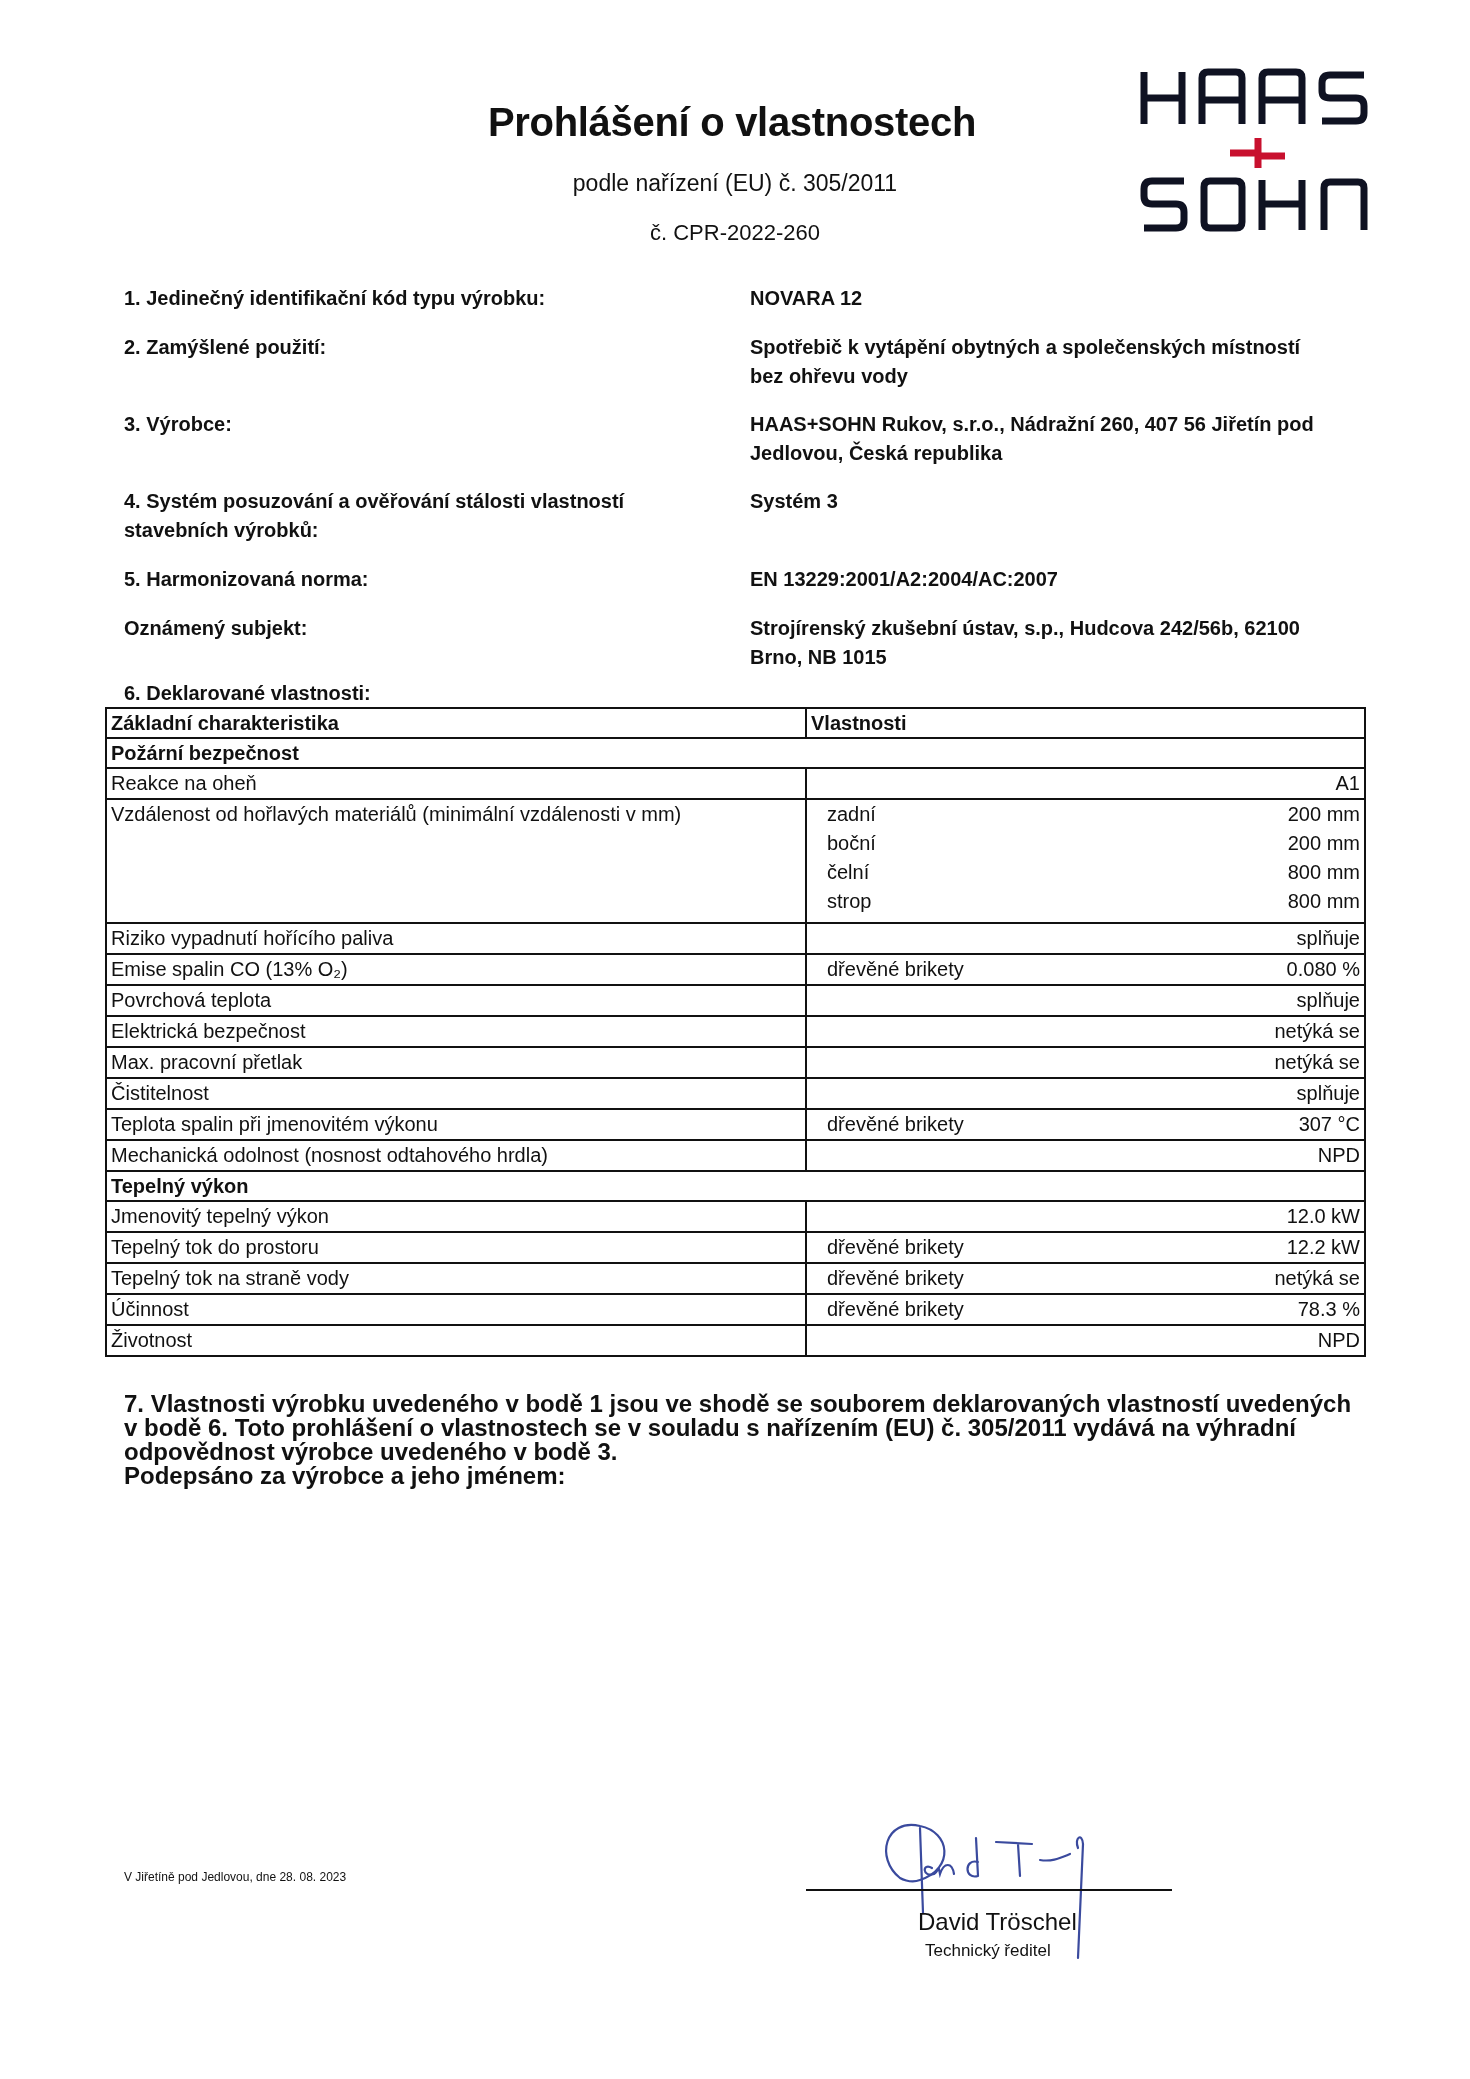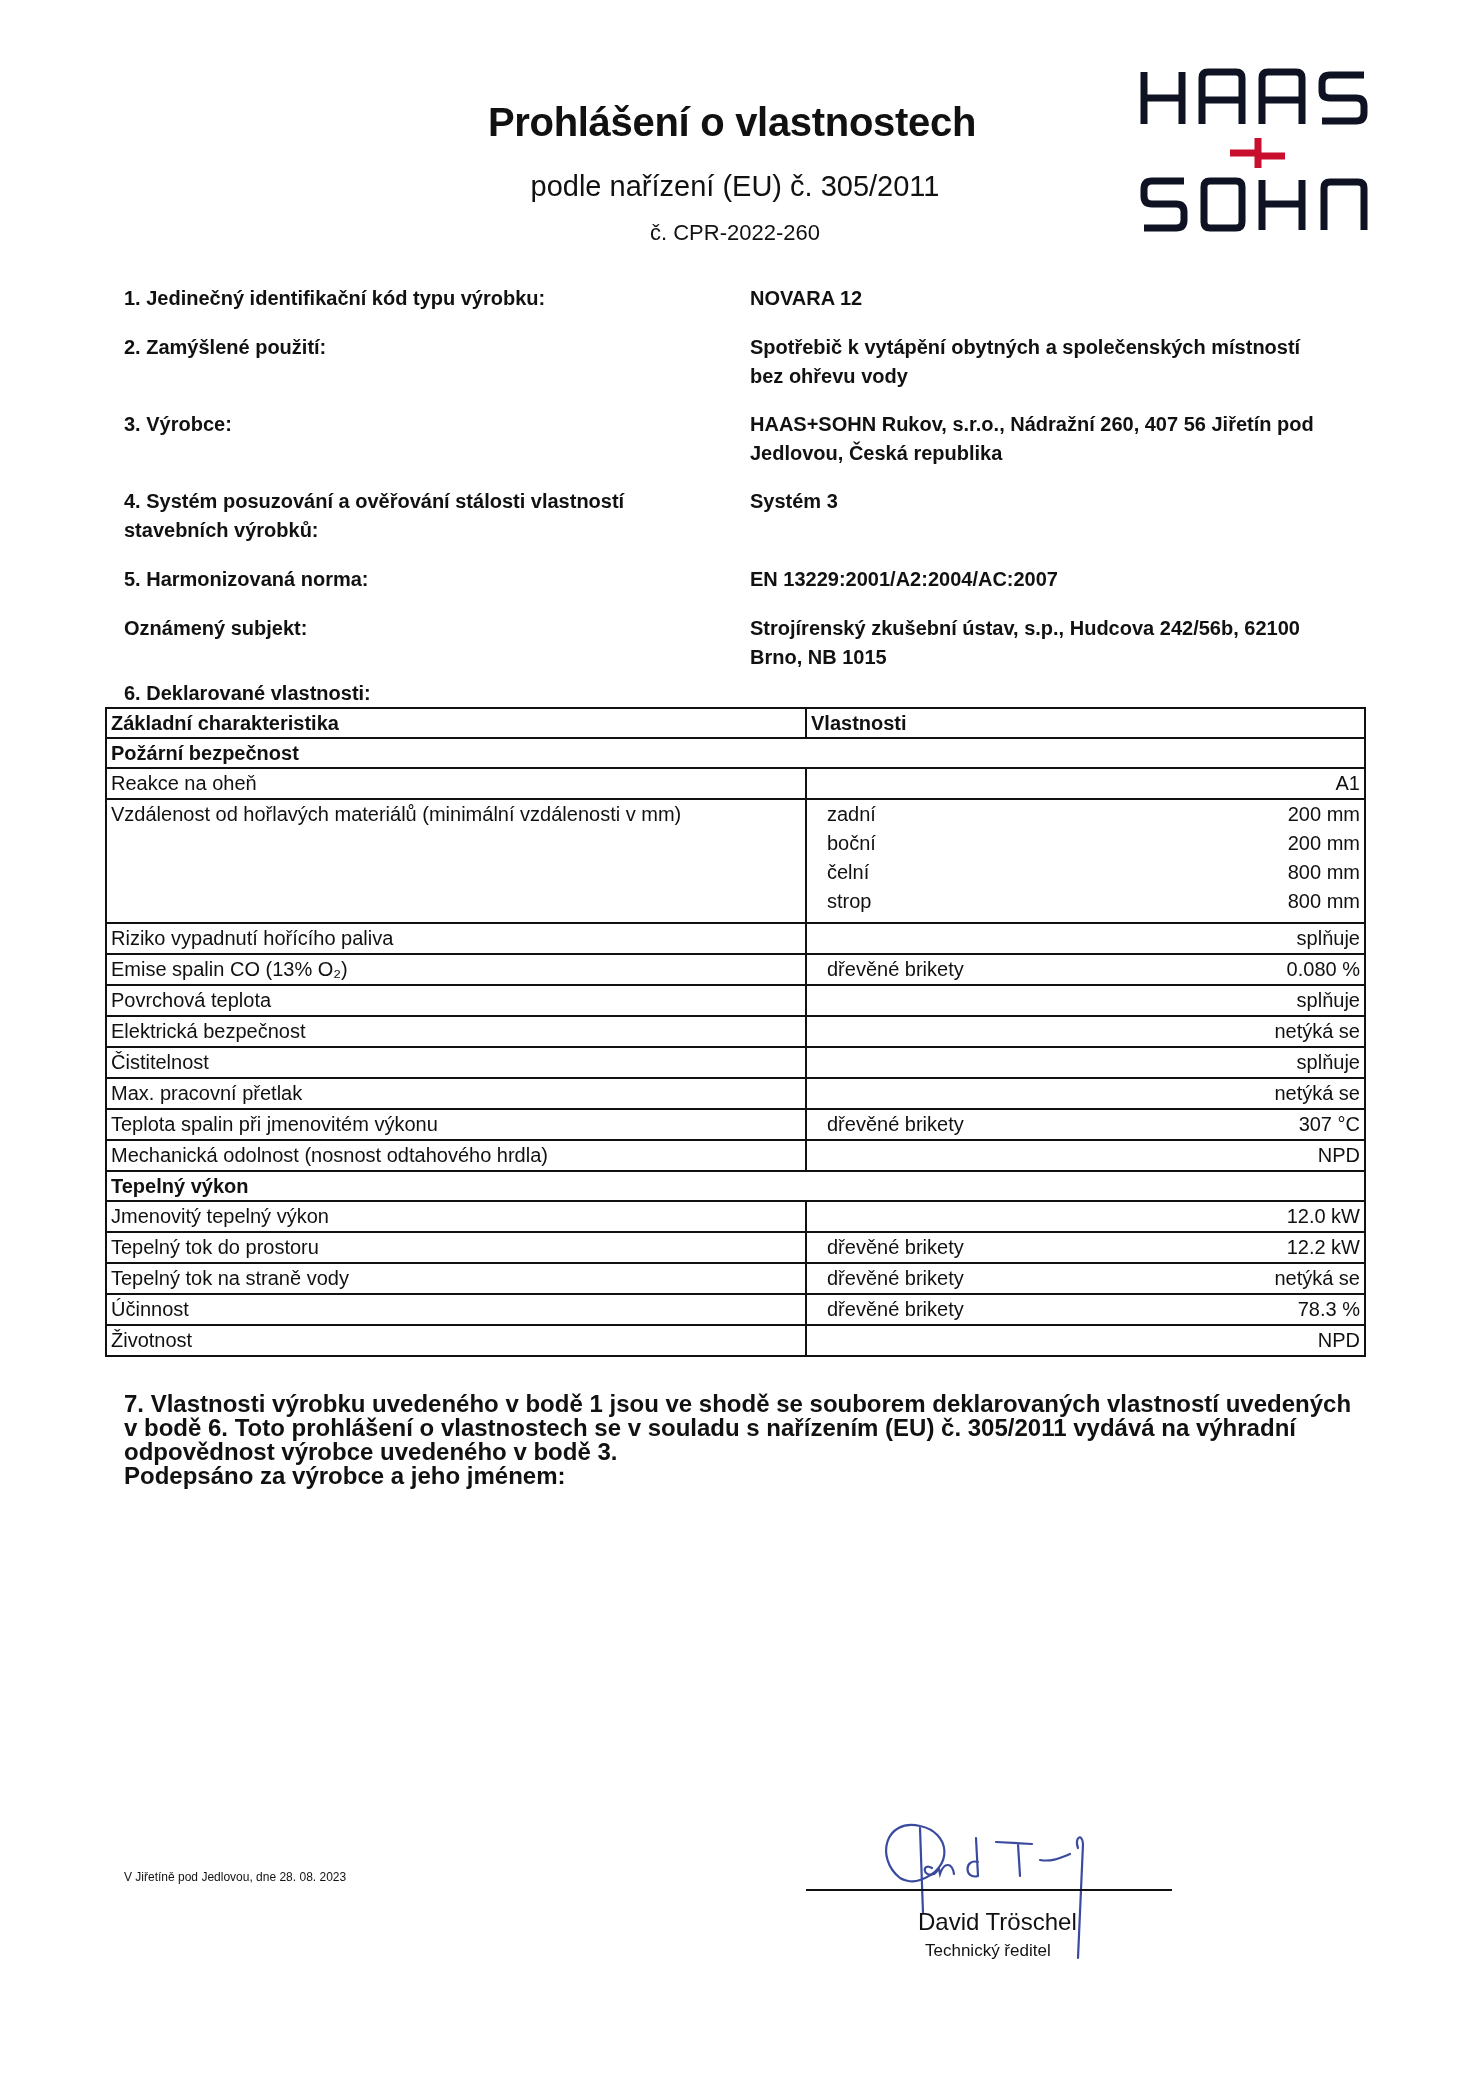--- a/index.html
+++ b/index.html
@@ -1,21 +1,21 @@
 <!DOCTYPE html>
 <html><head>
 <meta charset="utf-8">
 <style>
   html, body { margin:0; padding:0; background:#fff; }
   body { width:1470px; height:2079px; position:relative; overflow:hidden;
          font-family:"Liberation Sans", "DejaVu Sans", sans-serif; color:#111; }
   .abs { position:absolute; }
   .title { left:0; width:1470px; text-align:center; top:100px; font-size:40px; font-weight:bold; letter-spacing:-0.3px; }
   .title span { display:inline-block; transform:translateX(-3px); }
-  .sub1 { left:0; width:1470px; text-align:center; top:170px; font-size:29px; }
+  .sub1 { left:0; width:1470px; text-align:center; top:170px; font-size:23px; }
   .sub2 { left:0; width:1470px; text-align:center; top:220px; font-size:22px; }
   .logo { left:1140px; top:68px; width:230px; height:165px; }
   .info { left:124px; width:1230px; font-size:20px; font-weight:bold; line-height:29px; }
   .info .lbl { position:absolute; left:0; width:560px; }
   .info .val { position:absolute; left:626px; width:560px; }
   .sec6 { left:124px; top:682px; font-size:20px; font-weight:bold; }
   table.props { position:absolute; left:105px; top:707px; width:1261px; border-collapse:collapse; font-size:20px; }
   table.props td { border:2px solid #111; padding:0 4px; height:28px; vertical-align:top; line-height:28px; }
   table.props td.c1 { width:690px; }
   table.props td.c2 { position:relative; }
@@ -161,34 +161,34 @@
       <tr>
         <td class="c1">Elektrická bezpečnost</td>
         <td class="c2">
           <div class="subrow">
             <span class="k"></span>
             <span class="v">netýká se</span>
           </div>
         </td>
       </tr>
       <tr>
+        <td class="c1">Max. pracovní přetlak</td>
+        <td class="c2">
+          <div class="subrow">
+            <span class="k"></span>
+            <span class="v">netýká se</span>
+          </div>
+        </td>
+      </tr>
+      <tr>
         <td class="c1">Čistitelnost</td>
         <td class="c2">
           <div class="subrow">
             <span class="k"></span>
             <span class="v">splňuje</span>
-          </div>
-        </td>
-      </tr>
-      <tr>
-        <td class="c1">Max. pracovní přetlak</td>
-        <td class="c2">
-          <div class="subrow">
-            <span class="k"></span>
-            <span class="v">netýká se</span>
           </div>
         </td>
       </tr>
       <tr>
         <td class="c1">Teplota spalin při jmenovitém výkonu</td>
         <td class="c2">
           <div class="subrow">
             <span class="k">dřevěné brikety</span>
             <span class="v">307 °C</span>
           </div>

